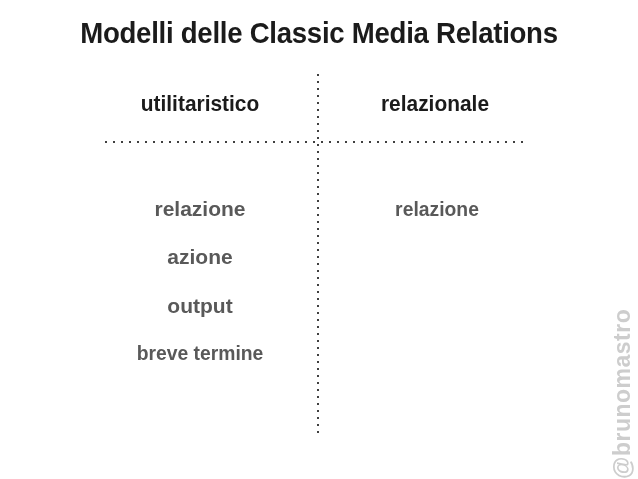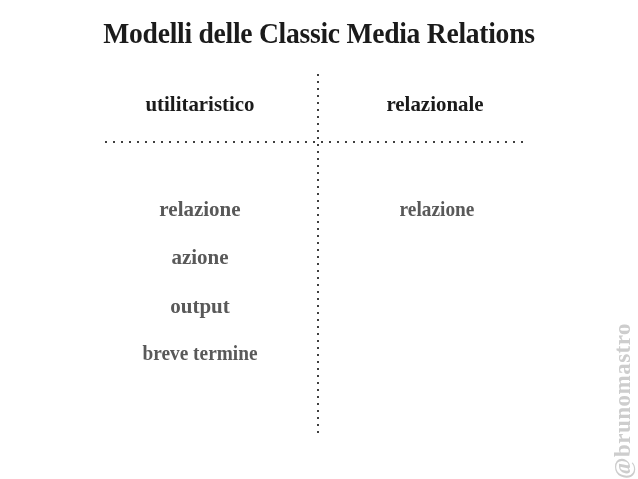--- a/index.html
+++ b/index.html
@@ -10,21 +10,21 @@
     --background: #ffffff;
   }
   * { margin: 0; padding: 0; box-sizing: border-box; }
   html, body { background: #ffffff; }
   .slide {
     position: relative;
     width: 638px;
     height: 479px;
     background: var(--background);
     overflow: hidden;
-    font-family: Liberation Serif, serif;
+    font-family: Liberation Sans, sans-serif;
   }
   .title {
     position: absolute;
     top: 16px;
     left: 319px;
     transform: translateX(-50%) scaleX(0.92);
     white-space: nowrap;
     font-size: 30px;
     font-weight: bold;
     letter-spacing: -0.3px;

